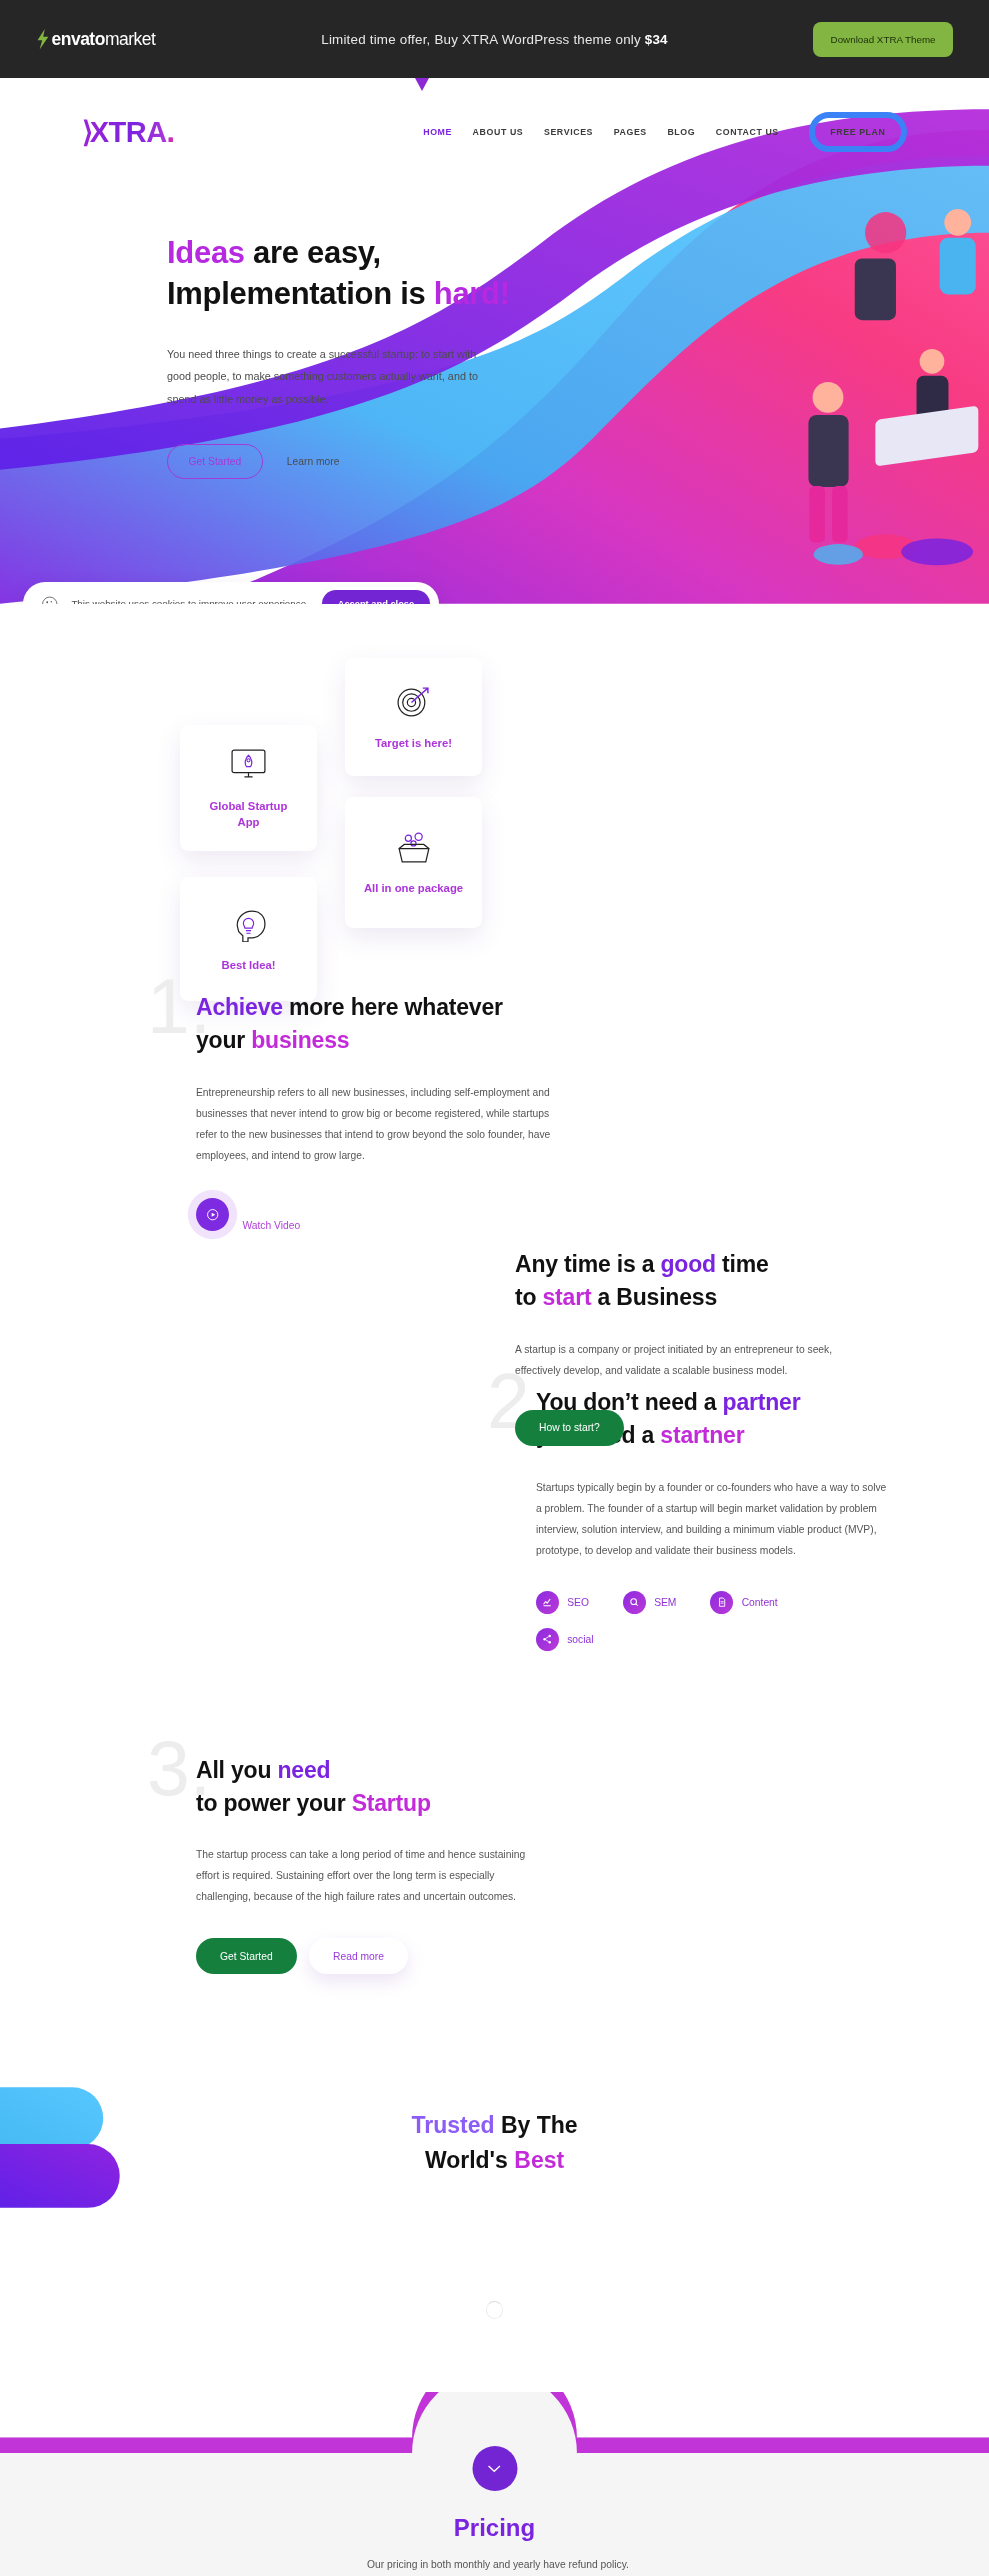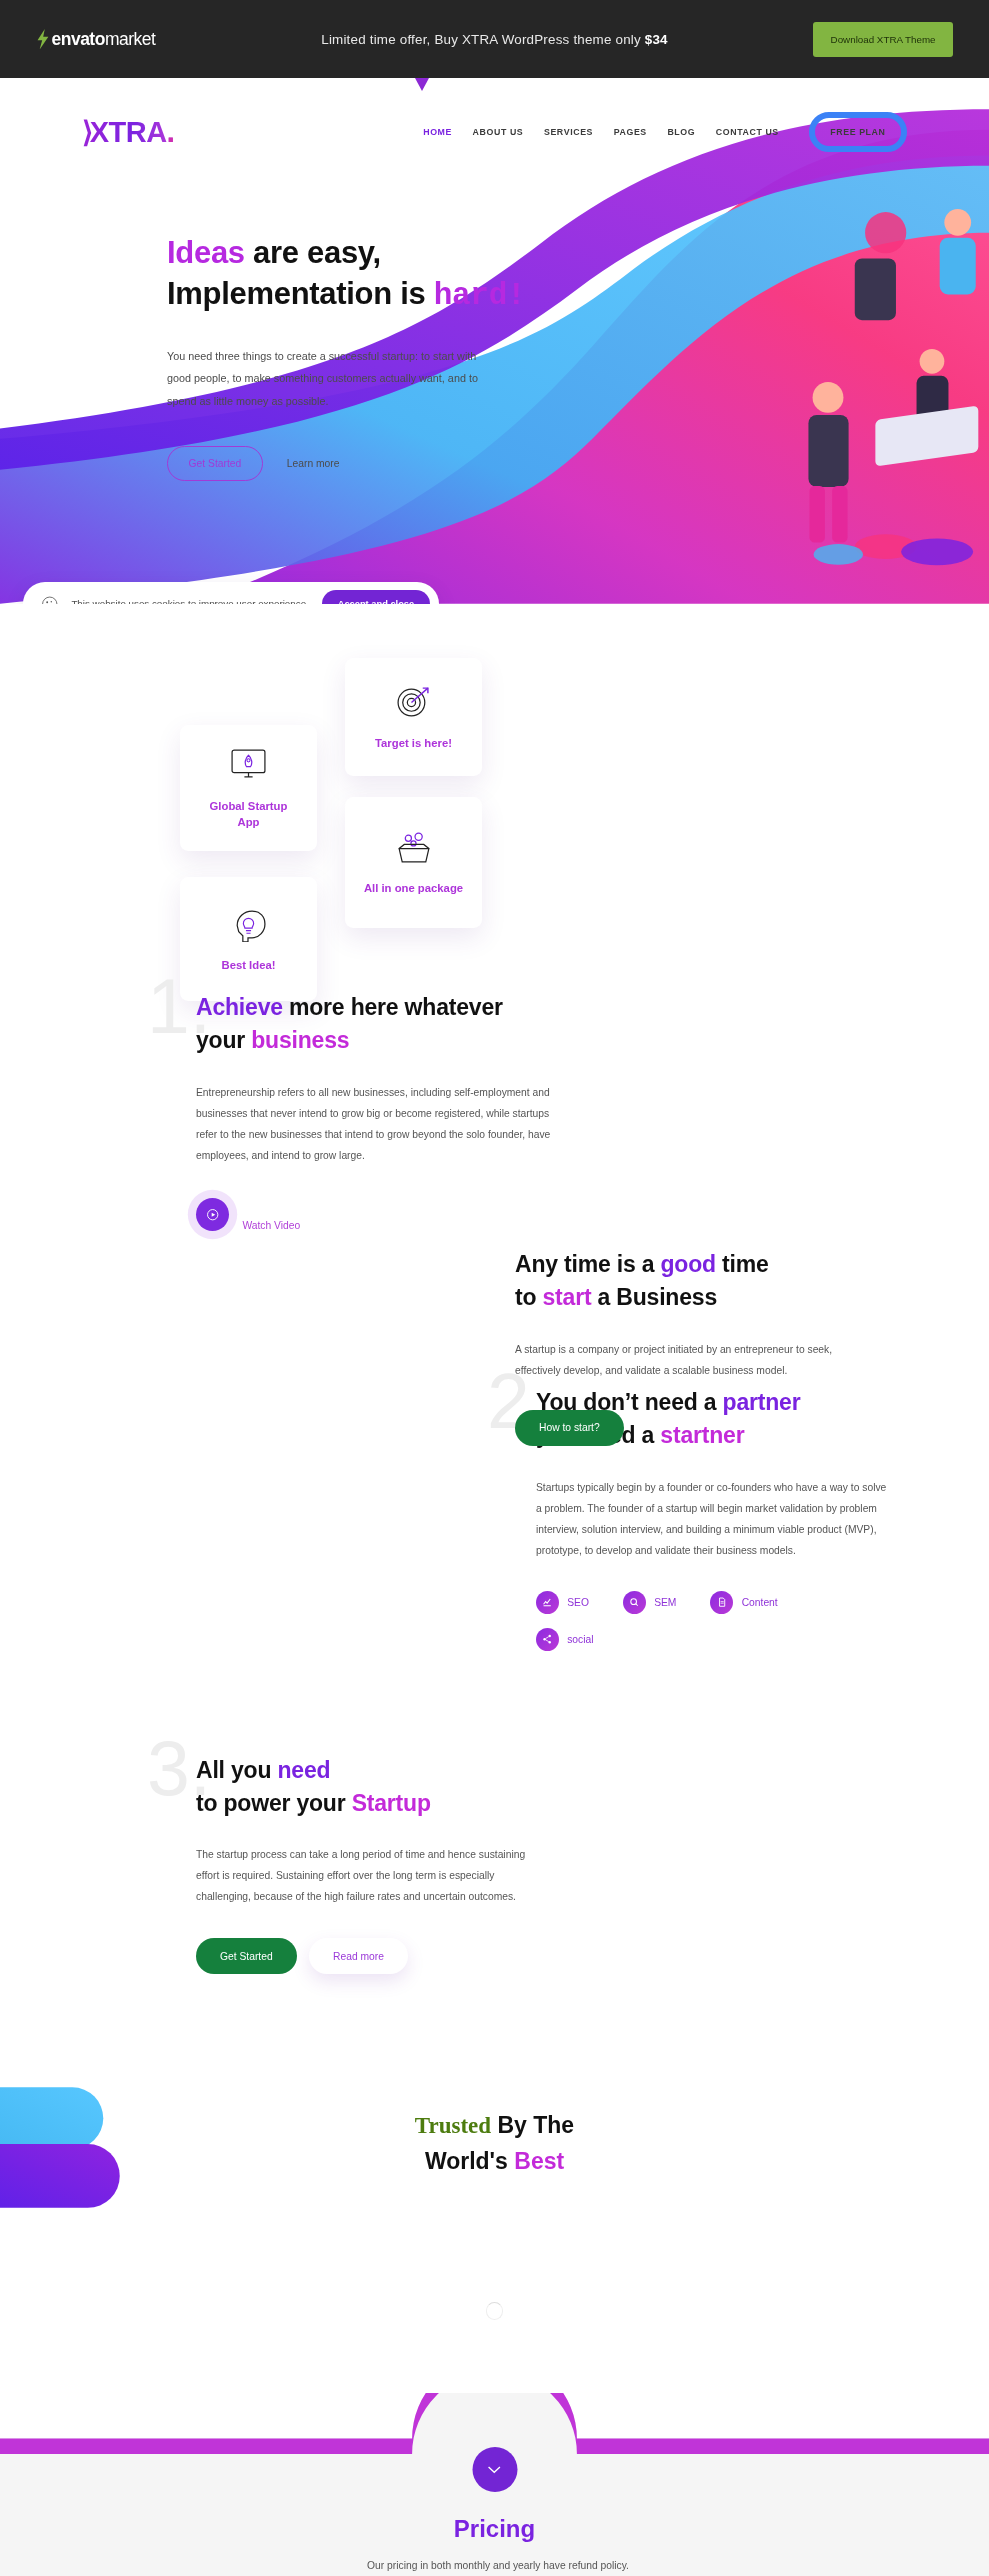--- a/index.html
+++ b/index.html
@@ -22,21 +22,21 @@
   .envato-bolt svg { display:block; }
   .envato-word { color: #fff; font-size: 17.5px; font-weight: 700; letter-spacing: -0.5px; }
   .envato-word span { font-weight: 300; }
   .envato-msg {
     position: absolute; left: 0; right: 0; text-align: center;
     color: #e8e8e8; font-size: 13.4px; letter-spacing: 0.2px; pointer-events: none;
   }
   .envato-msg b { color: #fff; font-weight: 700; }
   .envato-btn {
     margin-left: auto; background: #82b541; color: #20340a; border: none;
-    border-radius: 3px; padding: 12px 17.5px; font-size: 9.8px; cursor: pointer;
+    border-radius: 8px; padding: 12px 17.5px; font-size: 9.8px; cursor: pointer;
     font-family: inherit; position: relative; z-index: 2;
   }
 
   
   .hero {
     position: relative; height: 526px; overflow: hidden; background: #fff;
   }
   .hero-ribbons { position: absolute; inset: 0; }
   .hero-ribbons svg { position: absolute; top: 0; left: 0; }
 
@@ -69,21 +69,21 @@
   .nav-cta {
     color: #e5289b; border: 6px solid #3b82f6; border-radius: 515px;
     padding: 9.3px 15.5px; font-size: 8.8px; font-weight: 700; letter-spacing: 0.6px;
     text-decoration: none; text-transform: uppercase; margin-left: 9.3px;
   }
 
   
   .hero-content { position: absolute; top: 155px; left: 167px; z-index: 30; width: 371px; }
   .hero-h1 { font-size: 31px; line-height: 1.32; font-weight: 700; color: #111; letter-spacing: -0.3px; }
   .hero-h1 em { font-style: normal; color: #b629e0; }
-  .hero-h1 .hard { color: #b629e0; font-family: Liberation Mono, monospace; }
+  .hero-h1 .hard { color: #b629e0; }
   .hero-p { margin-top: 28px; font-size: 10.8px; line-height: 2.1; color: #4c4c4c; max-width: 330px; }
   .hero-actions { margin-top: 33px; display: flex; align-items: center; gap: 24px; }
   .btn-outline {
     border: 1px solid #a13ad6; color: #a13ad6; background: transparent;
     border-radius: 515px; padding: 11.3px 20.6px; font-size: 10.3px; cursor: pointer;
     font-family: inherit;
   }
   .link-plain { color: #4c4c4c; font-size: 10.3px; text-decoration: none; }
 
   
@@ -163,21 +163,21 @@
   .row3-actions { margin-top: 31px; display: flex; align-items: center; gap: 12.4px; }
   .btn-white {
     background: #fff; color: #9b39d8; border: none; border-radius: 515px;
     padding: 12.4px 24px; font-size: 10.3px; cursor: pointer; font-family: inherit;
     box-shadow: 0 7.2px 18.5px rgba(110,40,170,.13);
   }
 
   
   .trusted { text-align: center; margin-top: 134px; position: relative; }
   .trusted h2 { font-size: 23px; line-height: 1.5; font-weight: 700; color: #111; }
-  .trusted h2 .pur { color: #4d7c0f; font-family: Liberation Serif, serif; }
+  .trusted h2 .pur { color: #8b5cf6; }
   .trusted h2 .mag { color: #c32ad9; }
   .trusted-spinner {
     width: 17.5px; height: 17.5px; border-radius: 50%; border: 1px solid #eee;
     border-top-color: #ddd; margin: 124px auto 0;
   }
   .trust-blob { position: absolute; left: 0; top: -31px; }
 
   
   .pricing { position: relative; background: #f5f5f5; padding: 77px 0 124px; margin-top: 118px; }
   .pricing-arch {

